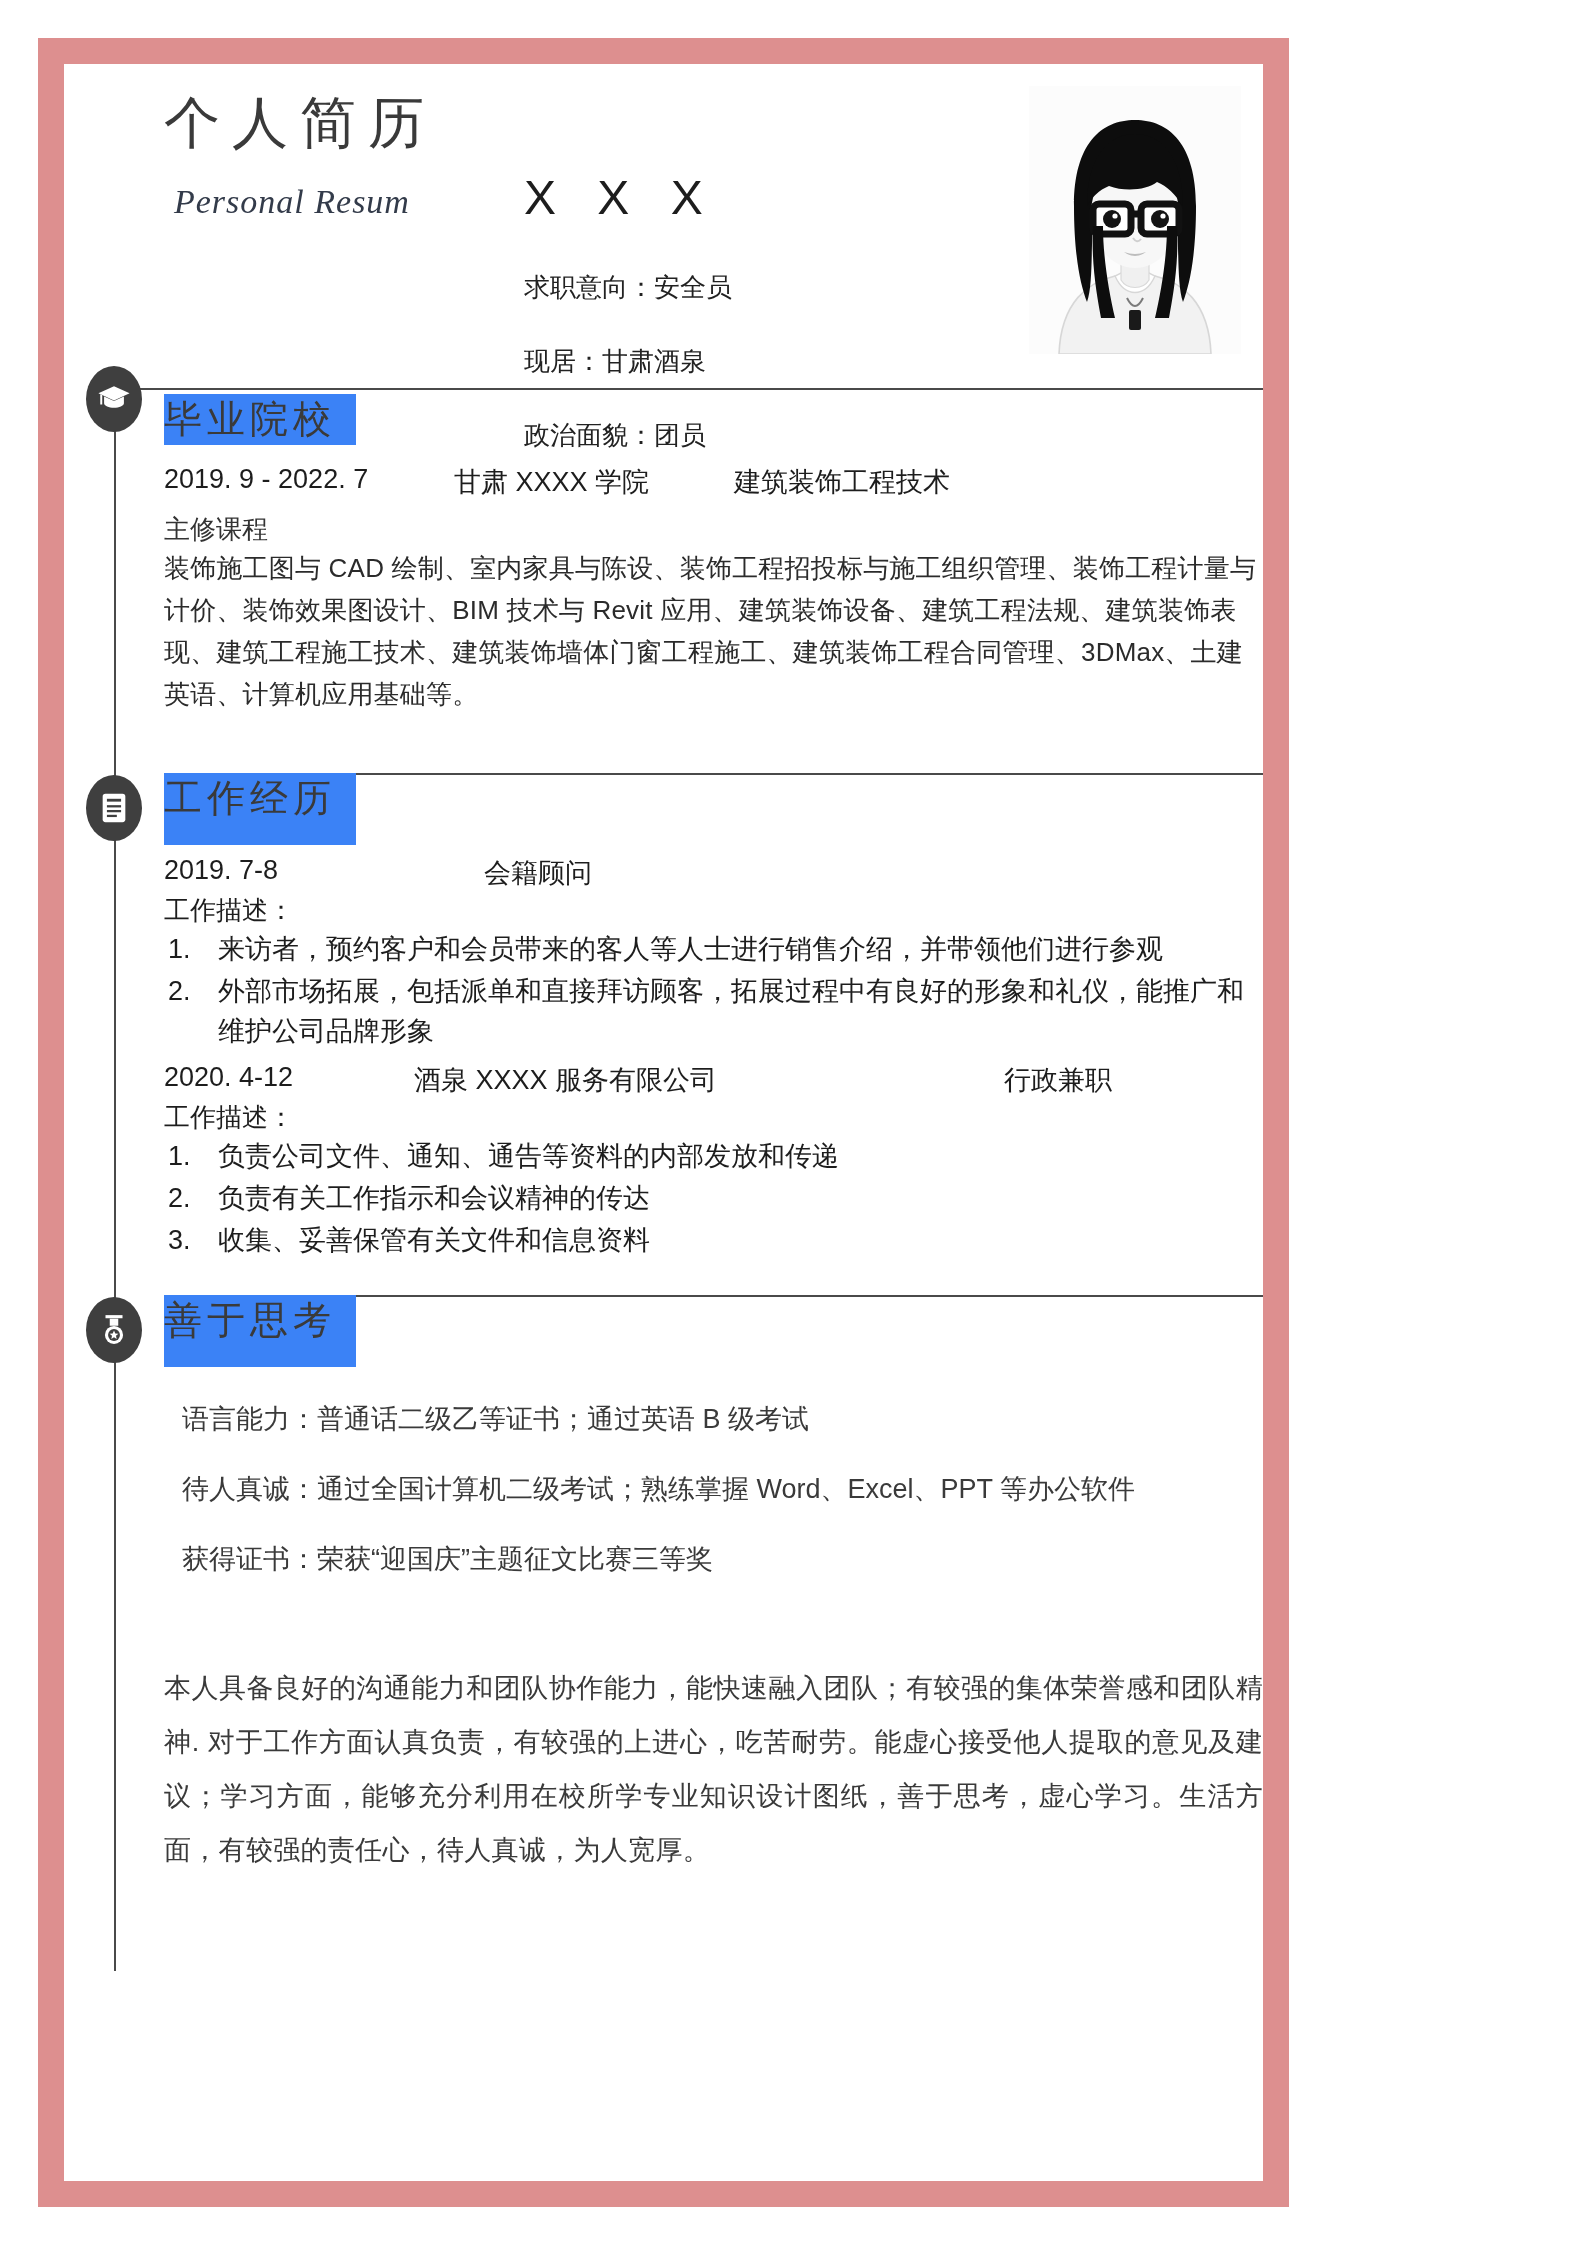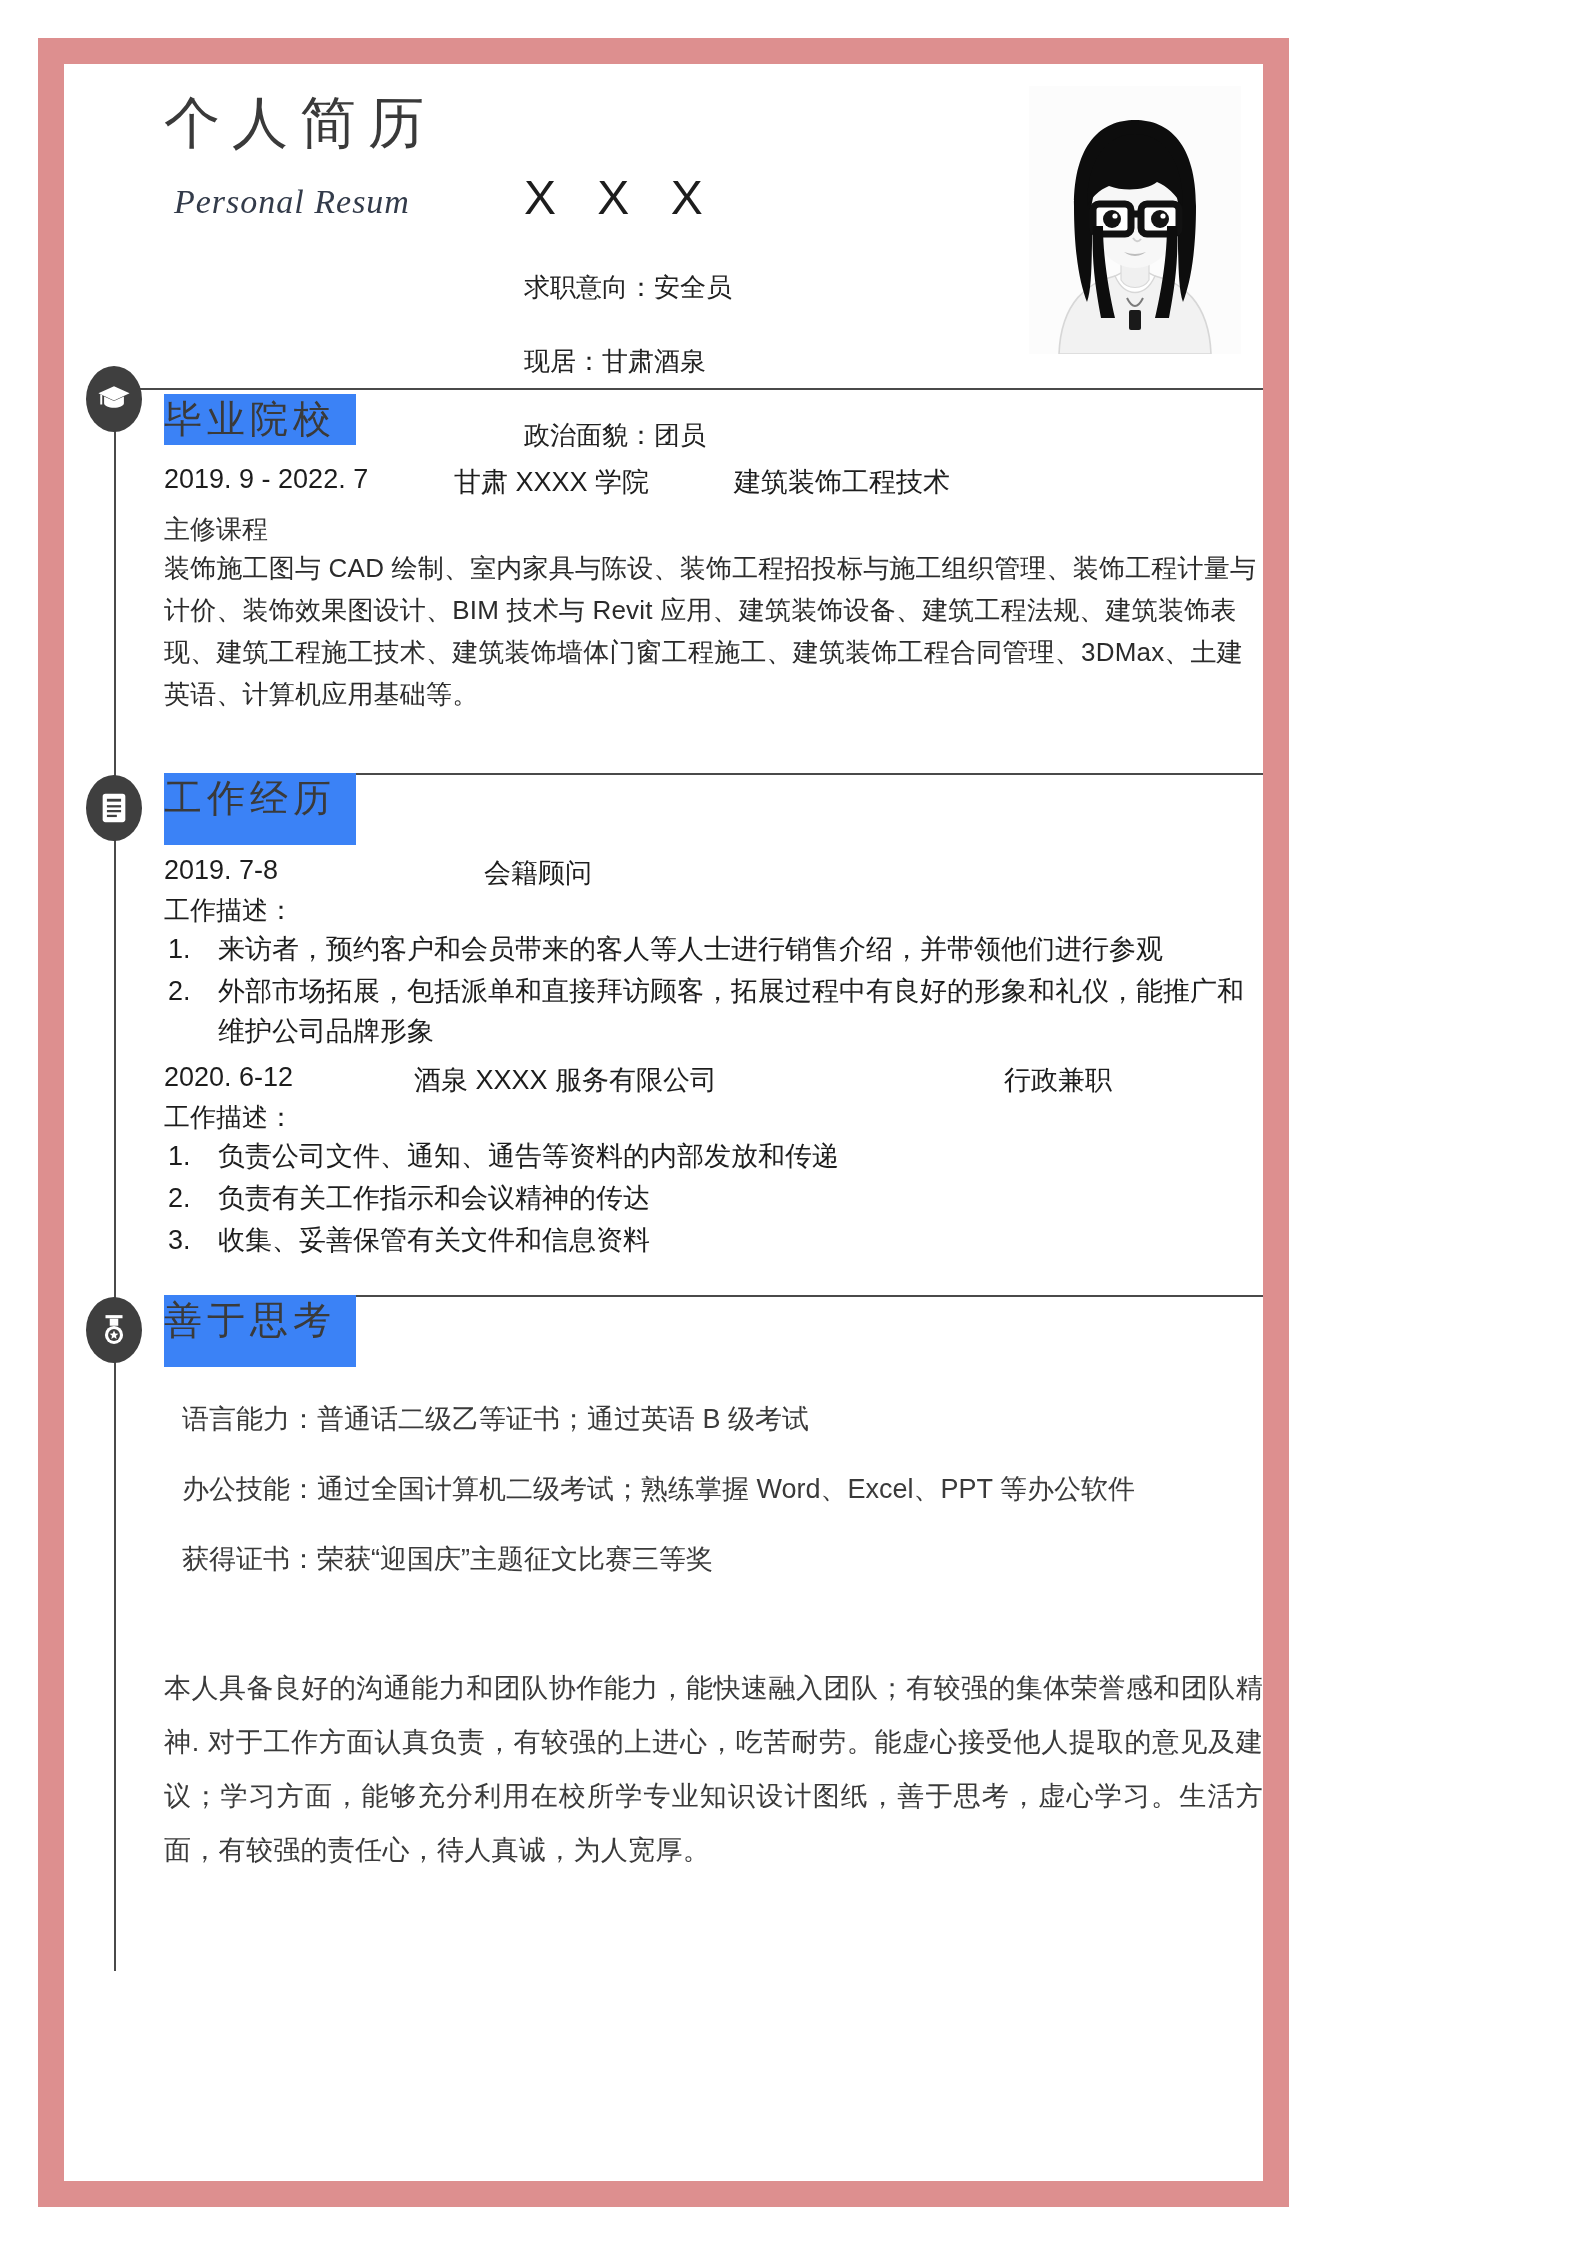--- a/index.html
+++ b/index.html
@@ -357,21 +357,21 @@
         <div class="j1">2019. 7-8</div>
         <div class="j3">会籍顾问</div>
       </div>
       <div class="desc-label">工作描述：</div>
       <ol class="bullets">
         <li><span class="num">1.</span><span>来访者，预约客户和会员带来的客人等人士进行销售介绍，并带领他们进行参观</span></li>
         <li><span class="num">2.</span><span>外部市场拓展，包括派单和直接拜访顾客，拓展过程中有良好的形象和礼仪，能推广和维护公司品牌形象</span></li>
       </ol>
 
       <div class="job-row">
-        <div class="j1">2020. 6-12</div>
+        <div class="j1">2020. 4-12</div>
         <div class="j2">酒泉 XXXX 服务有限公司</div>
         <div class="j3">行政兼职</div>
       </div>
       <div class="desc-label">工作描述：</div>
       <ol class="bullets">
         <li><span class="num">1.</span><span>负责公司文件、通知、通告等资料的内部发放和传递</span></li>
         <li><span class="num">2.</span><span>负责有关工作指示和会议精神的传达</span></li>
         <li><span class="num">3.</span><span>收集、妥善保管有关文件和信息资料</span></li>
       </ol>
     </div>
@@ -387,21 +387,21 @@
             <circle cx="12" cy="15.5" r="6.4"></circle>
             <circle cx="12" cy="15.5" r="4.2" fill="#3f3f3f"></circle>
             <path d="M12 12.4 l0.9 2 l2.2 0.2 l-1.7 1.5 l0.5 2.2 l-1.9 -1.2 l-1.9 1.2 l0.5 -2.2 l-1.7 -1.5 l2.2 -0.2 Z"></path>
           </svg>
         </div>
         <div class="sec-title">善于思考</div>
         <div class="sec-rule"></div>
       </div>
 
       <div class="skill-line">语言能力：普通话二级乙等证书；通过英语 B 级考试</div>
-      <div class="skill-line">办公技能：通过全国计算机二级考试；熟练掌握 Word、Excel、PPT 等办公软件</div>
+      <div class="skill-line">待人真诚：通过全国计算机二级考试；熟练掌握 Word、Excel、PPT 等办公软件</div>
       <div class="skill-line">获得证书：荣获“迎国庆”主题征文比赛三等奖</div>
     </div>
 
     <div class="gap-lg"></div>
 
     <div class="section" id="sec-eval">
       <div class="eval-para">本人具备良好的沟通能力和团队协作能力，能快速融入团队；有较强的集体荣誉感和团队精神. 对于工作方面认真负责，有较强的上进心，吃苦耐劳。能虚心接受他人提取的意见及建议；学习方面，能够充分利用在校所学专业知识设计图纸，善于思考，虚心学习。生活方面，有较强的责任心，待人真诚，为人宽厚。</div>
     </div>
 
   </div>

